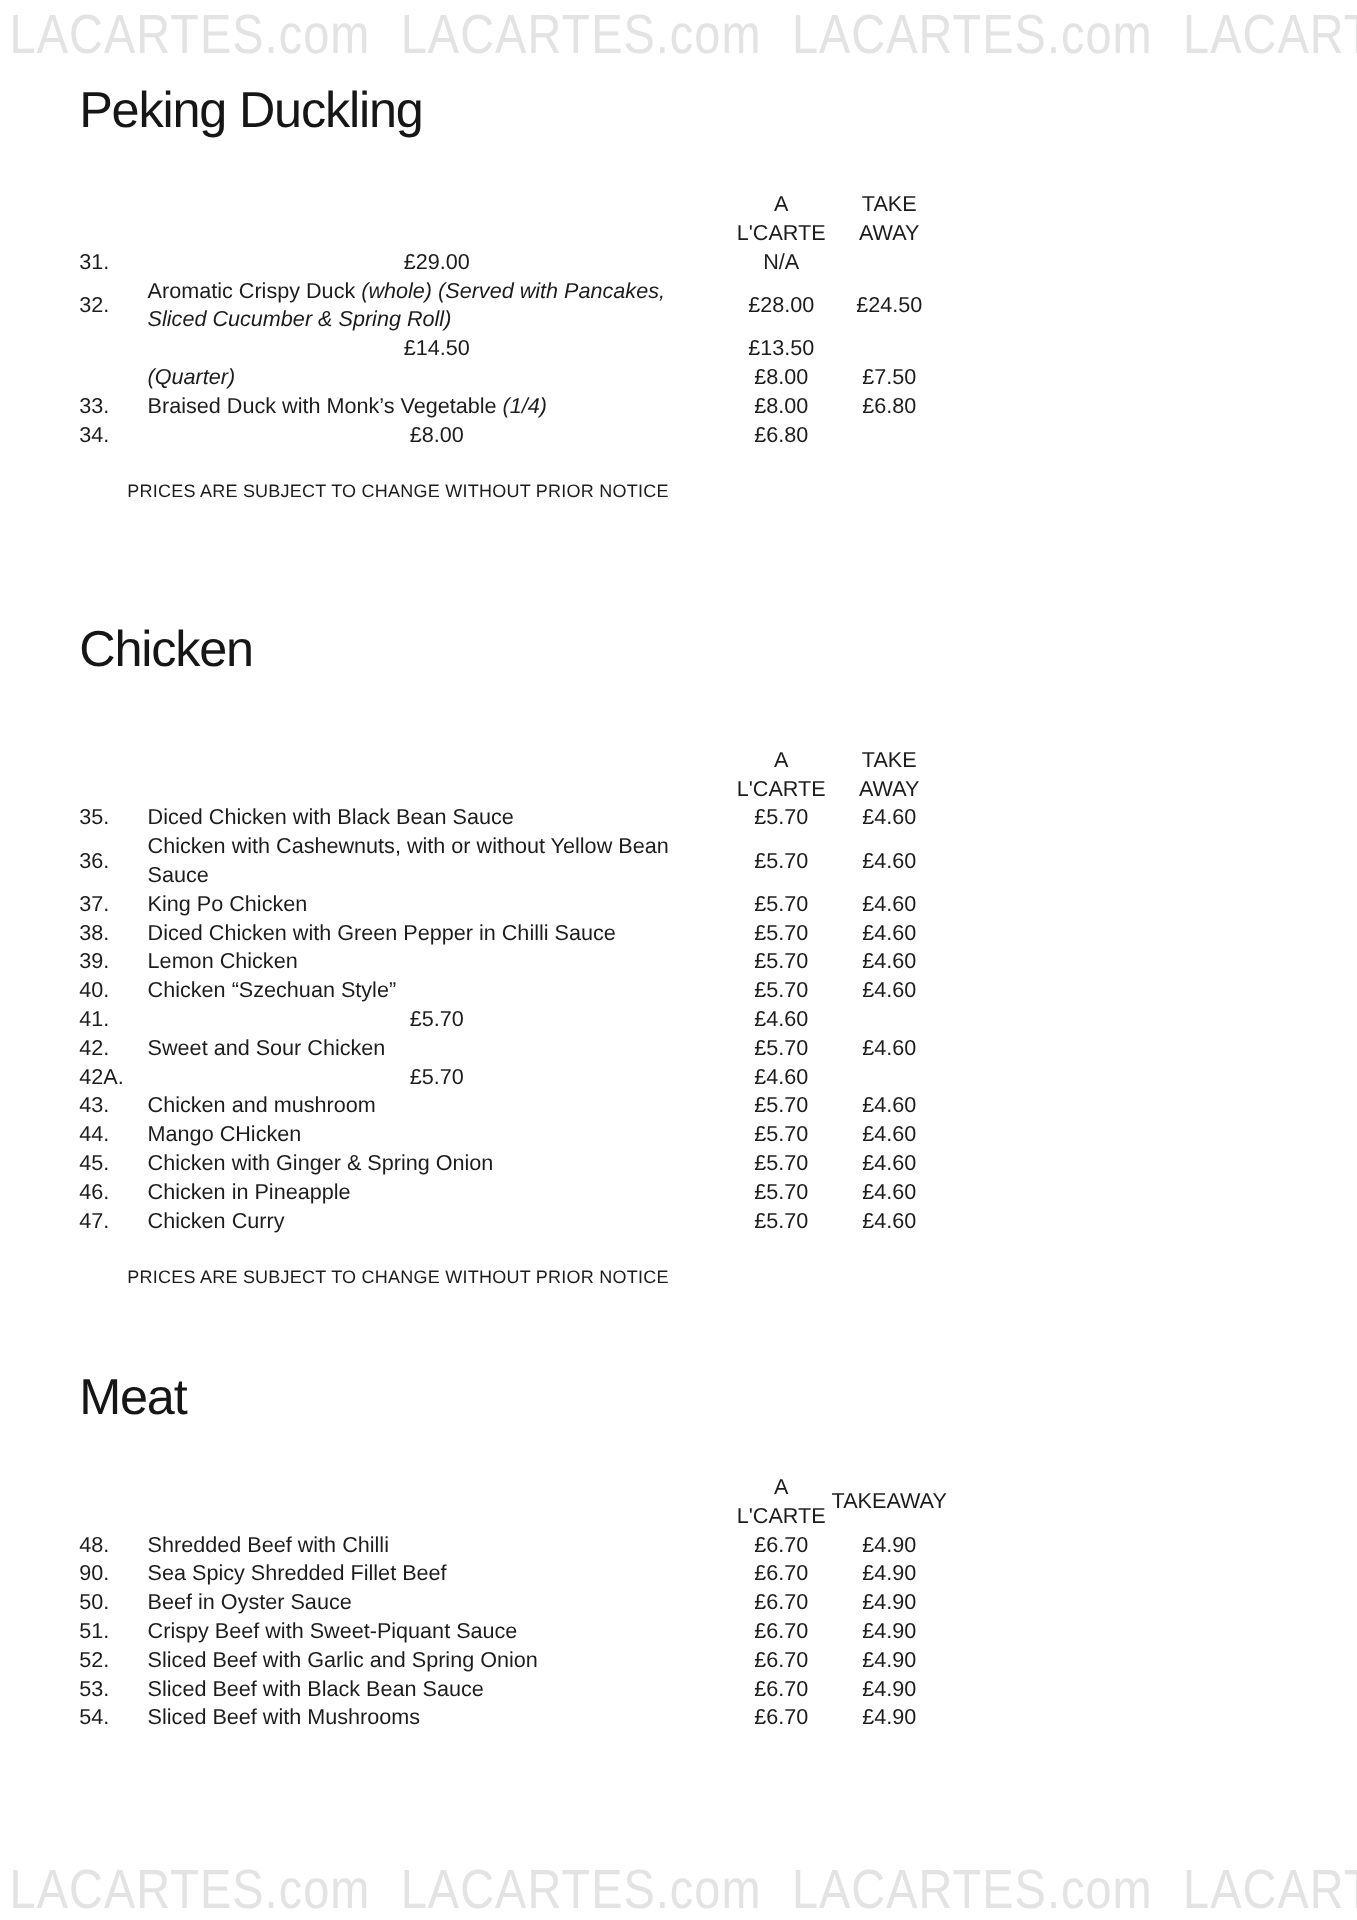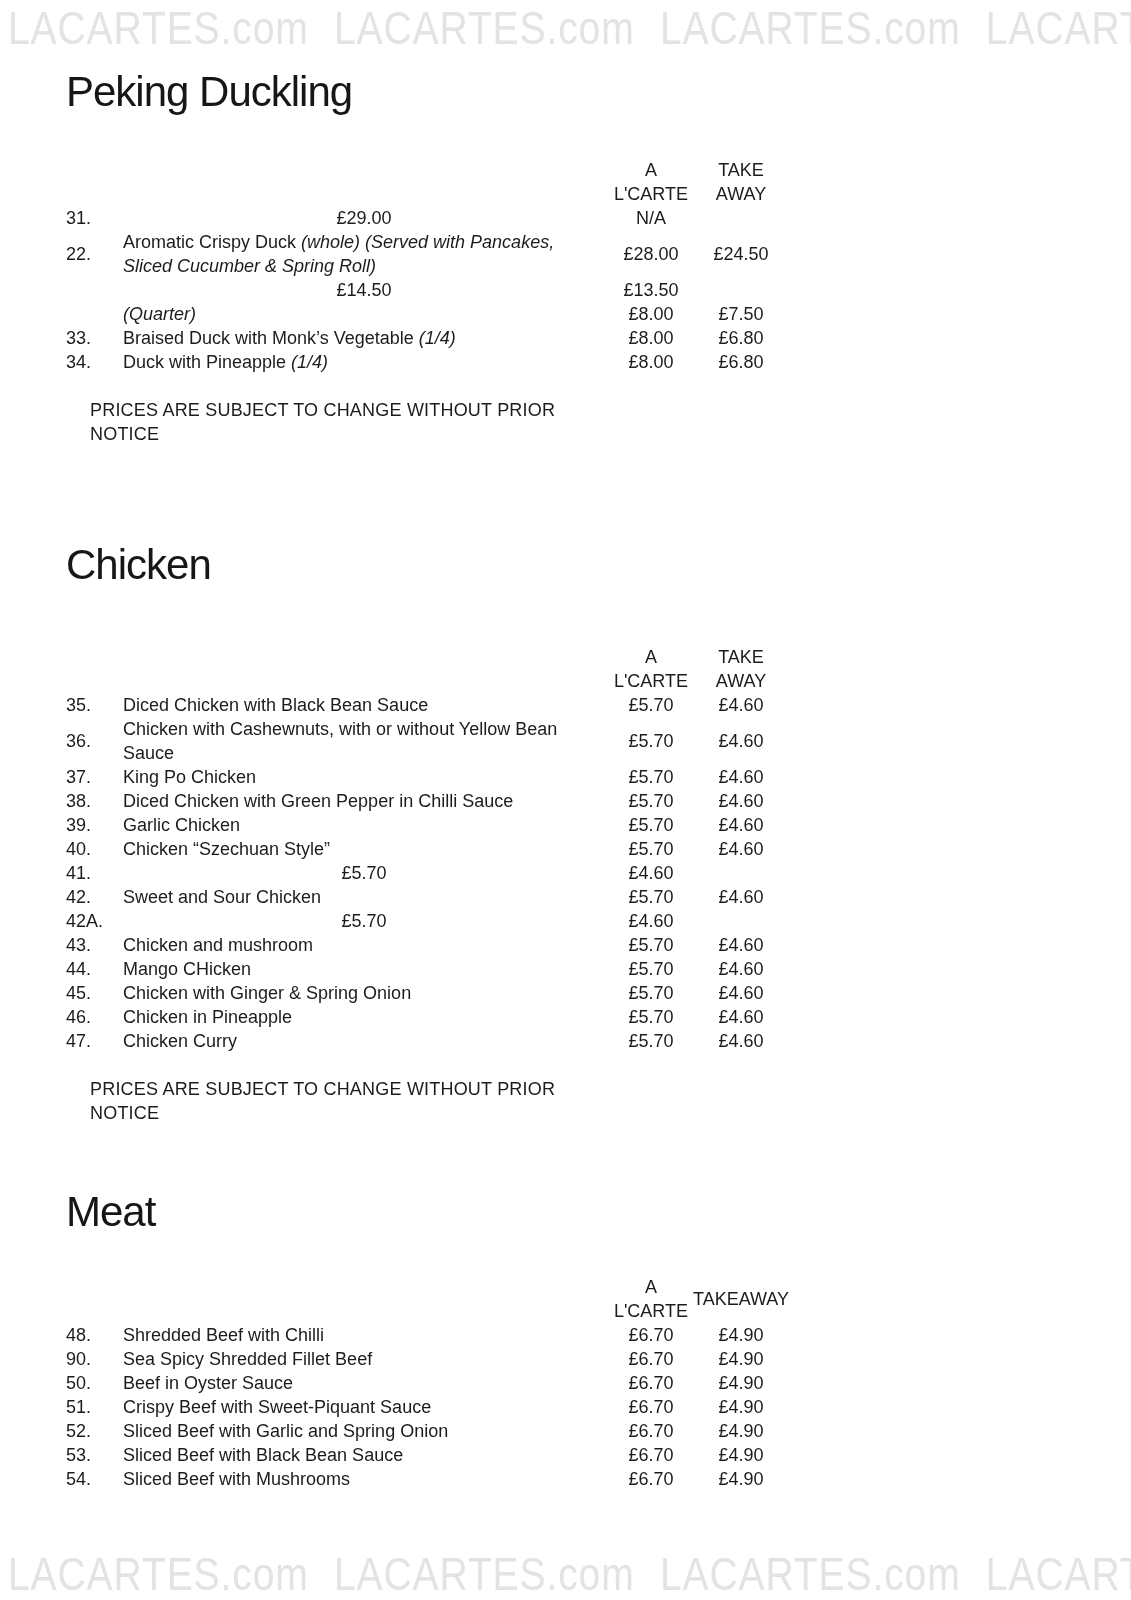--- a/index.html
+++ b/index.html
@@ -50,23 +50,23 @@
   .cell.name{padding-right:4px;}
   .cell.p1,.cell.p2{
     display:flex;flex-direction:column;
     align-items:center;justify-content:center;
     text-align:center;white-space:nowrap;
   }
   .header-row{min-height:48px;}
   .header-row .hdr span{display:block;font-size:18px;line-height:24px;}
   .it{font-style:italic;}
   .notice{
-    margin:24px 0 0 24px;
+    margin:24px 0 0 40px;
     max-width:505px;
-    font-size:18px;line-height:24px;
+    font-size:15px;line-height:24px;
     letter-spacing:0.2px;
   }
 </style>
 </head>
 <body>
 
 <div class="page">
   <div class="watermark top" style="color: rgb(227, 227, 227);">LACARTES.com LACARTES.com LACARTES.com LACARTES.com</div>
 
   <main class="content" id="sections-root">
@@ -86,21 +86,21 @@
         </div>
       </div>
 
   <div class="row item-row">
     <div class="cell num">31.</div>
     <div class="cell p1">£29.00</div>
     <div class="cell p2">N/A</div>
   </div>
 
   <div class="row item-row">
-    <div class="cell num">22.</div>
+    <div class="cell num">32.</div>
     <div class="cell name"><span>Aromatic Crispy Duck </span><span class="it">(whole) (Served with Pancakes, Sliced Cucumber &amp; Spring Roll)</span></div>
     <div class="cell p1">£28.00</div>
     <div class="cell p2">£24.50</div>
   </div>
 
   <div class="row item-row">
     <div class="cell num"></div>
     <div class="cell p1">£14.50</div>
     <div class="cell p2">£13.50</div>
   </div>
@@ -114,21 +114,20 @@
 
   <div class="row item-row">
     <div class="cell num">33.</div>
     <div class="cell name"><span>Braised Duck with Monk’s Vegetable </span><span class="it">(1/4)</span></div>
     <div class="cell p1">£8.00</div>
     <div class="cell p2">£6.80</div>
   </div>
 
   <div class="row item-row">
     <div class="cell num">34.</div>
-    <div class="cell name"><span>Duck with Pineapple </span><span class="it">(1/4)</span></div>
     <div class="cell p1">£8.00</div>
     <div class="cell p2">£6.80</div>
   </div>
 </div>
     <p class="notice">PRICES ARE SUBJECT TO CHANGE WITHOUT PRIOR NOTICE</p>
   </section>
 
   <section class="menu-section">
     <h1 class="section-title">Chicken</h1>
     <div class="menu-table">
@@ -168,21 +167,21 @@
 
   <div class="row item-row">
     <div class="cell num">38.</div>
     <div class="cell name"><span>Diced Chicken with Green Pepper in Chilli Sauce</span></div>
     <div class="cell p1">£5.70</div>
     <div class="cell p2">£4.60</div>
   </div>
 
   <div class="row item-row">
     <div class="cell num">39.</div>
-    <div class="cell name"><span>Garlic Chicken</span></div>
+    <div class="cell name"><span>Lemon Chicken</span></div>
     <div class="cell p1">£5.70</div>
     <div class="cell p2">£4.60</div>
   </div>
 
   <div class="row item-row">
     <div class="cell num">40.</div>
     <div class="cell name"><span>Chicken “Szechuan Style”</span></div>
     <div class="cell p1">£5.70</div>
     <div class="cell p2">£4.60</div>
   </div>

